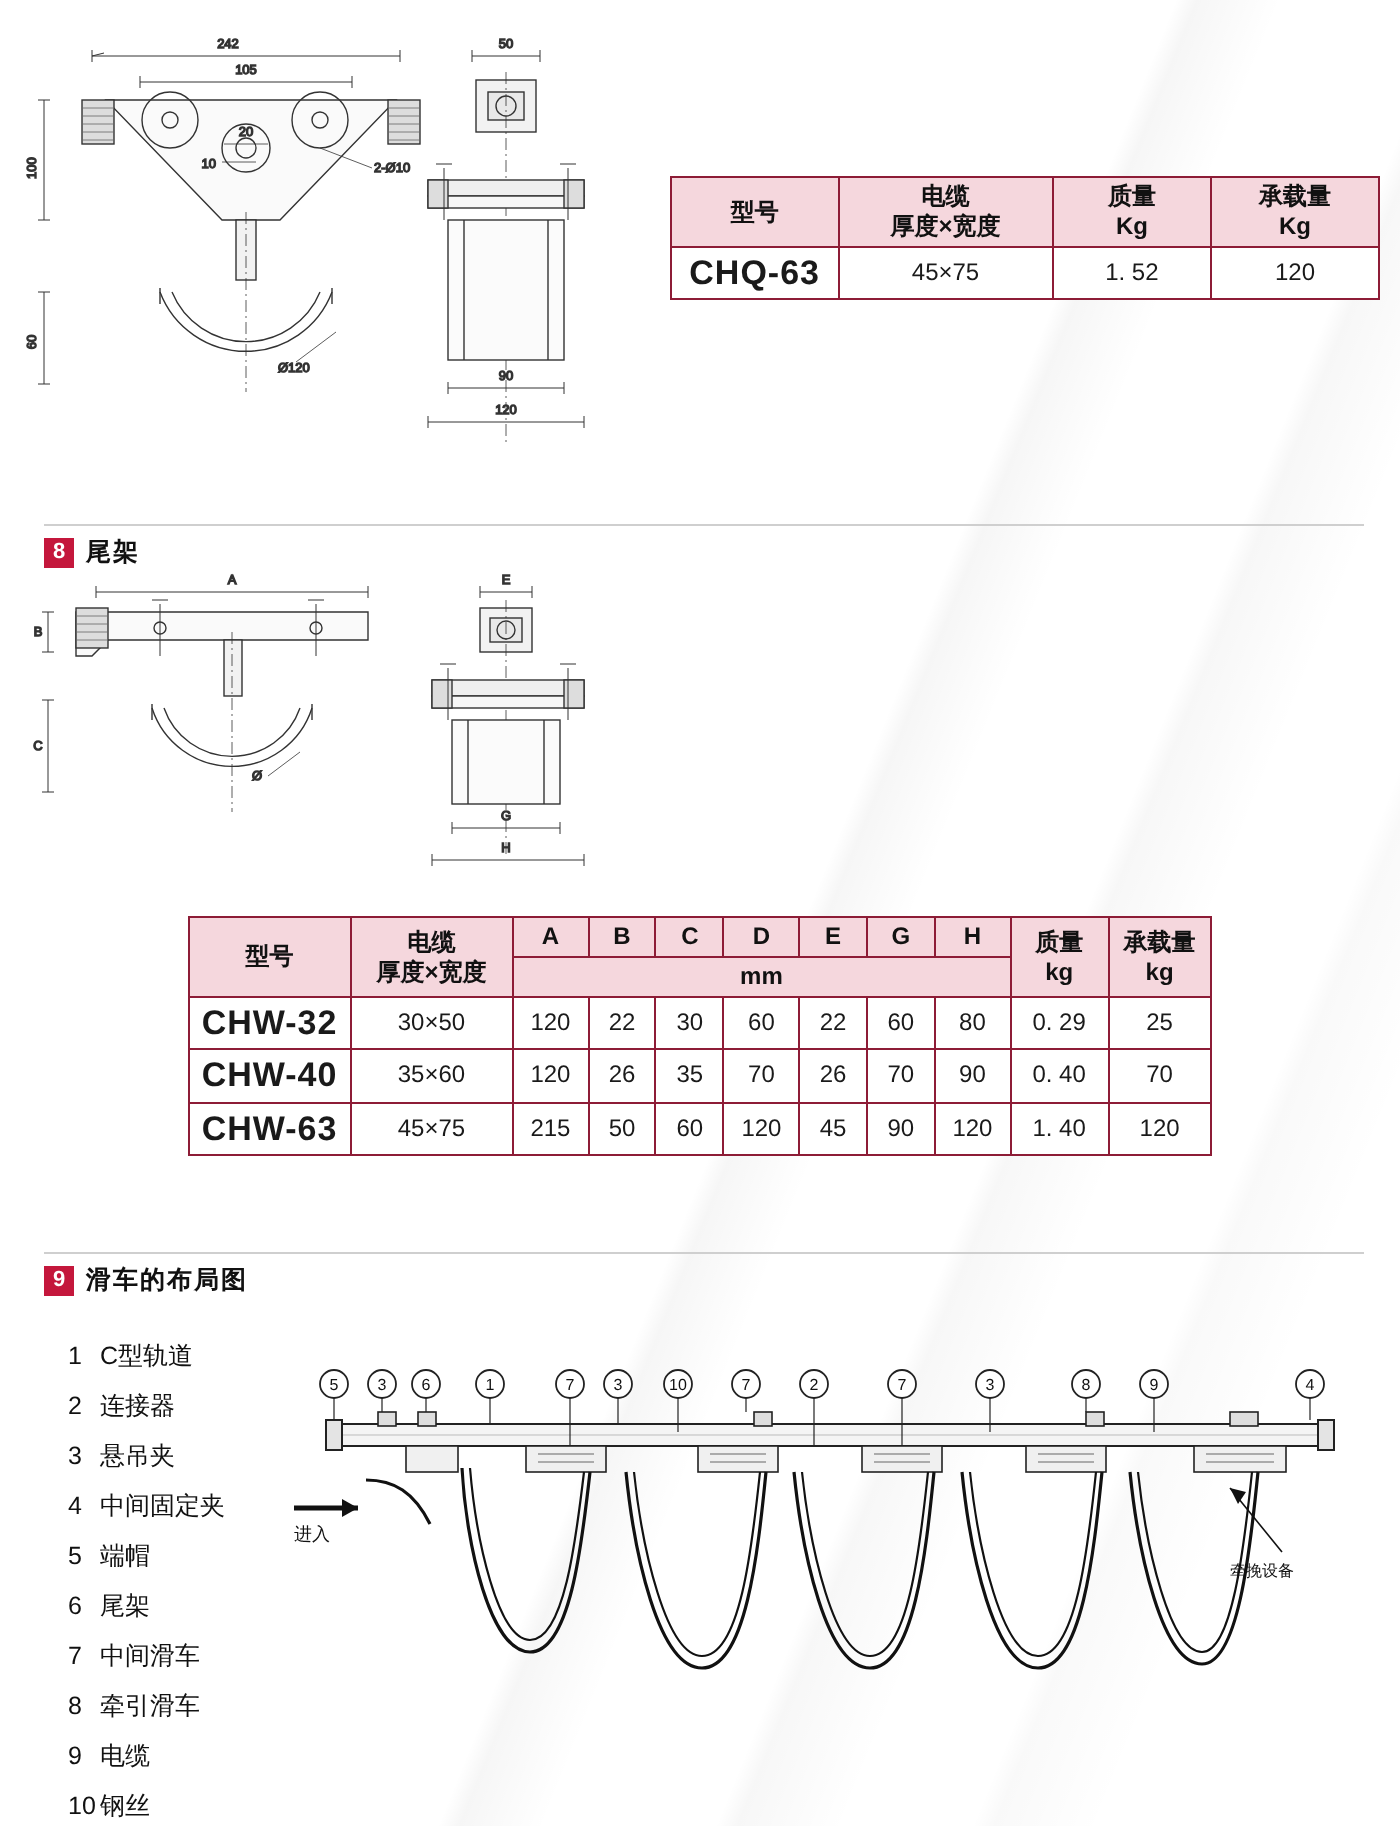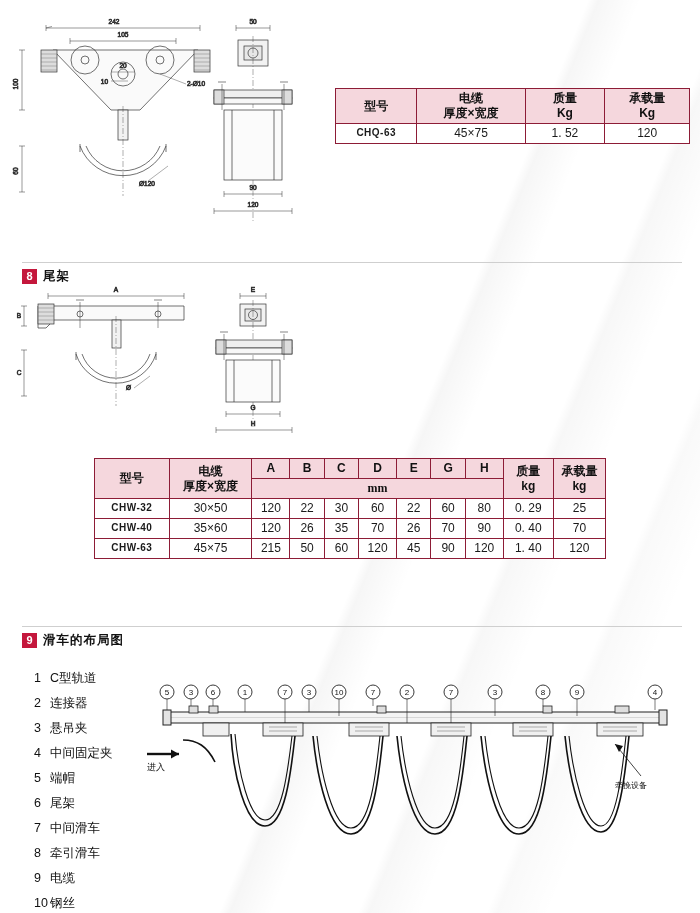--- a/index.html
+++ b/index.html
@@ -57,24 +57,24 @@
     line-height:1.25;
   }
   table.spec thead th{
     background:#f5d7dd;
     font-weight:bold;
     color:#111;
     font-size:12px;
   }
   table.spec td.model{
     font-weight:bold;
-    font-size:10px;
+    font-size:17px;
     letter-spacing:0.5px;
   }
-  .unit{font-size:11px;font-weight:normal;font-family:Liberation Serif, serif;}
+  .unit{font-size:11px;font-weight:normal;}
 
   
   .draw{position:absolute;}
   .legend{
     position:absolute;
     font-size:12.5px;
     line-height:25px;
     color:#111;
   }
   .legend div{white-space:nowrap;}

